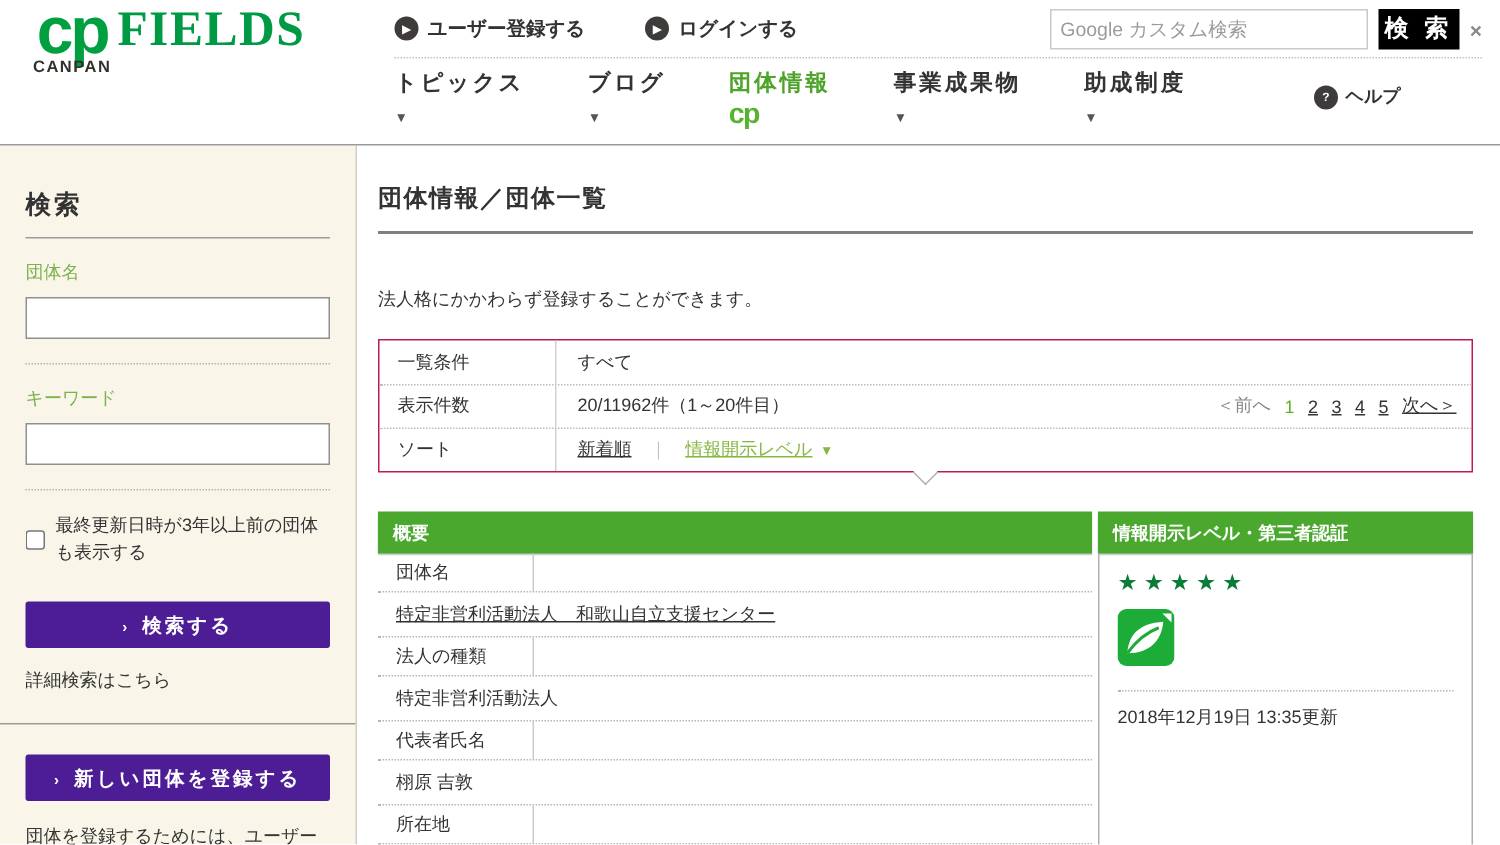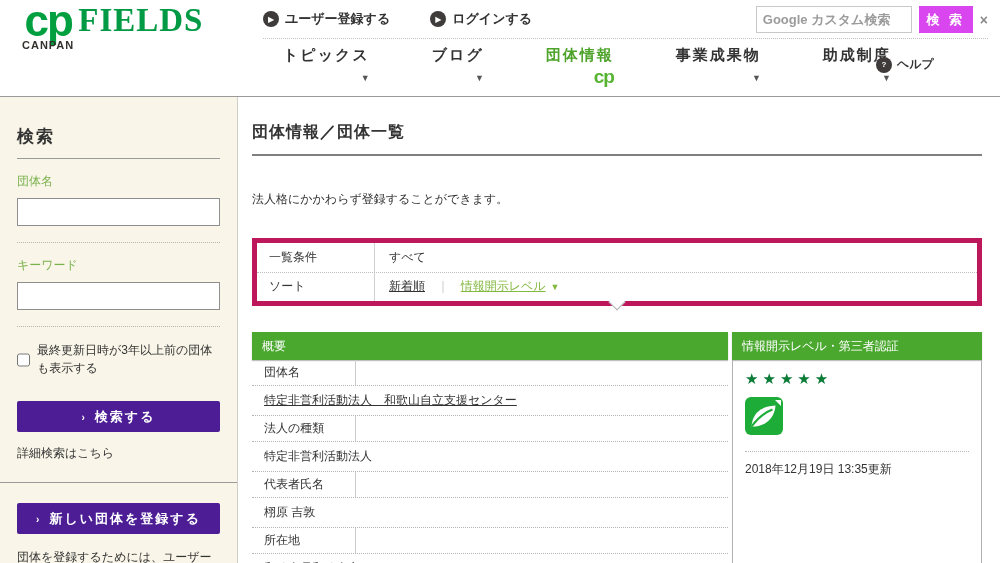--- a/index.html
+++ b/index.html
@@ -15,33 +15,33 @@
   .fields { font-family:"Liberation Serif","DejaVu Serif",serif; font-size:33px; font-weight:bold;
     color:#009944; letter-spacing:1px; line-height:1; margin:0 0 14px 4px; }
 
   .utility { position:absolute; left:263px; top:10px; display:flex; gap:40px; }
   .util-item { display:flex; align-items:center; gap:6px; font-size:13px; font-weight:bold; cursor:pointer; }
   .circle-icon { width:16px; height:16px; border-radius:50%; background:#3e3b3a; color:#fff;
     display:inline-flex; align-items:center; justify-content:center; font-size:8px; flex:none; }
   .util-sep { position:absolute; left:263px; right:12px; top:38px; border-top:1px dotted #c2c2c2; }
 
   .nav { position:absolute; left:263px; top:46px; display:flex; gap:42px; }
-  .nav-item { display:flex; flex-direction:column; align-items:flex-end; cursor:pointer;margin-left:20px; }
+  .nav-item { display:flex; flex-direction:column; align-items:flex-start; cursor:pointer; }
   .nav-label { font-size:15px; font-weight:bold; letter-spacing:2px; color:#333; }
   .nav-item.active .nav-label { color:#4ea32a; }
   .nav-caret { font-size:9px; color:#555; margin-top:8px; }
   .nav-cp { font-size:19px; font-weight:bold; color:#55b330; line-height:1; margin-top:2px; letter-spacing:-1px; }
   .help { position:absolute; left:876px; top:56px; display:flex; align-items:center; gap:5px;
     font-size:12px; font-weight:bold; cursor:pointer; }
 
   .gsearch { position:absolute; right:12px; top:6px; display:flex; align-items:center; gap:7px; }
-  .gsearch input { width:156px; height:27px; border:1px solid #c9c9c9; padding:0 6px; font-size:13px; color:#555;font-weight:bold; }
+  .gsearch input { width:212px; height:27px; border:1px solid #c9c9c9; padding:0 6px; font-size:13px; color:#555; }
   .gsearch input::placeholder { color:#9b9b9b; }
-  .gsearch-btn { width:54px; height:27px; background:#d946ef; color:#fff; border:none;
-    font-size:13px; font-weight:bold; letter-spacing:3px; cursor:pointer; }
+  .gsearch-btn { width:54px; height:27px; background:#000000; color:#fff; border:none;
+    font-size:16px; font-weight:bold; letter-spacing:3px; cursor:pointer; }
   .gsearch-x { color:#8a8a8a; font-size:14px; font-weight:bold; cursor:pointer; }
 
   
   .content { display:flex; height:466px; }
 
   
   .sidebar { width:238px; flex:none; background:#f9f6e9; border-right:1px solid #cfcfc6; padding:0 17px; }
   .sb-title { font-size:17px; font-weight:bold; letter-spacing:2px; padding:28px 0 10px; border-bottom:1px solid #9a9a9a; }
   .sb-group { padding:14px 0 16px; border-bottom:1px dotted #b5b5ac; }
   .sb-label { color:#7cb14e; font-size:12px; }
@@ -54,42 +54,42 @@
   .sb-link { display:inline-block; margin-top:13px; color:#333; cursor:pointer; }
   .sb-divider { margin:20px -17px 0; border-top:1px solid #9a9a9a; }
   .sb-note { margin-top:14px; line-height:1.6; }
 
   
   .main { flex:1; padding:0 18px 0 14px; }
   .page-title { font-size:16px; font-weight:bold; letter-spacing:1px; padding:25px 0 11px; border-bottom:2px solid #808080; }
   .desc { margin-top:14px; line-height:1.65; }
 
   
-  .cond-box { position:relative; border:5px solid #be185d; margin-top:28px; background:#fff; }
+  .cond-box { position:relative; border:1px solid #be185d; margin-top:16px; background:#fff; }
   .cond-row { display:flex; align-items:center; min-height:29px; }
   .cond-row + .cond-row { border-top:1px dotted #bdbdbd; }
   .cond-label { width:118px; flex:none; align-self:stretch; display:flex; align-items:center;
     padding-left:12px; border-right:1px solid #d0d0d0; }
   .cond-value { flex:1; display:flex; align-items:center; padding:0 10px 0 14px; }
   .pager { margin-left:auto; display:flex; align-items:center; gap:9px; font-size:12px; }
   .pg-prev { color:#888; }
   .pg-num { color:#333; text-decoration:underline; cursor:pointer; }
   .pg-num.current { color:#67b023; text-decoration:none; cursor:default; }
   .pg-next { color:#333; text-decoration:underline; cursor:pointer; }
   .sort-link { color:#333; text-decoration:underline; cursor:pointer; }
   .sort-pipe { color:#c0c0c0; margin:0 12px; }
   .sort-link-green { color:#84b840; text-decoration:underline; cursor:pointer; }
   .sort-caret { color:#84b840; font-size:9px; margin-left:5px; }
   .cond-notch { position:absolute; left:50%; bottom:-7px; width:12px; height:12px; background:#fff;
     border-right:1px solid #b0b0b0; border-bottom:1px solid #b0b0b0; transform:translateX(-50%) rotate(45deg); }
 
   
   .rtable { margin-top:26px; }
   .rt-head { display:flex; gap:4px; }
-  .rt-th { background:#4aa82f; color:#fff; font-weight:normal; padding:6px 10px 5px; box-shadow:0 1px 1px rgba(0,0,0,.25); }
+  .rt-th { background:#4aa82f; color:#fff; font-weight:bold; padding:6px 10px 5px; box-shadow:0 1px 1px rgba(0,0,0,.25); }
   .rt-th.left { flex:1; }
   .rt-th.right { width:250px; flex:none; }
   .rt-body { display:flex; gap:4px; }
   .rt-left { flex:1; }
   .rt-row { display:flex; align-items:stretch; border-bottom:1px dotted #b5b5b5; min-height:26px; }
   .rt-lab { width:104px; flex:none; display:flex; align-items:center; padding-left:12px; border-right:1px solid #ccc; }
   .rt-val { display:flex; align-items:center; padding:6px 12px; }
   .rt-val.link { text-decoration:underline; cursor:pointer; }
   .rt-right { width:250px; flex:none; border-left:1px solid #b0b0b0; border-right:1px solid #b0b0b0; padding:10px 12px; }
   .stars { color:#0b7c38; font-size:15px; letter-spacing:4px; }
@@ -194,20 +194,35 @@
       <br>
       <span>法人格にかかわらず登録することができます。</span>
     </div>
 
     <div class="cond-box">
       <div class="cond-row">
         <div class="cond-label">一覧条件</div>
         <div class="cond-value">すべて</div>
       </div>
       <div class="cond-row">
+        <div class="cond-label">表示件数</div>
+        <div class="cond-value">
+          <span>20/11962件（1～20件目）</span>
+          <span class="pager">
+            <span class="pg-prev">＜前へ</span>
+            <span class="pg-num current">1</span>
+            <span class="pg-num">2</span>
+            <span class="pg-num">3</span>
+            <span class="pg-num">4</span>
+            <span class="pg-num">5</span>
+            <span class="pg-next">次へ＞</span>
+          </span>
+        </div>
+      </div>
+      <div class="cond-row">
         <div class="cond-label">ソート</div>
         <div class="cond-value">
           <span class="sort-link">新着順</span>
           <span class="sort-pipe">｜</span>
           <span class="sort-link-green">情報開示レベル</span>
           <span class="sort-caret">▼</span>
         </div>
       </div>
       <div class="cond-notch"></div>
     </div>

